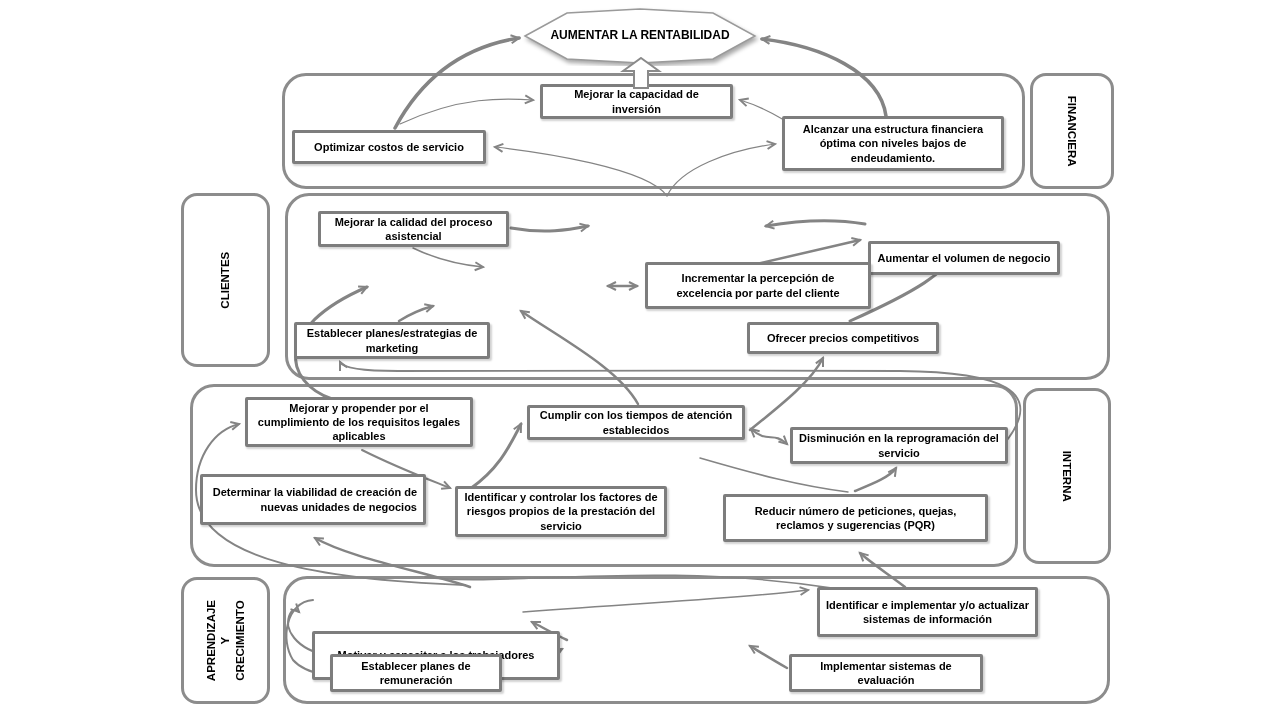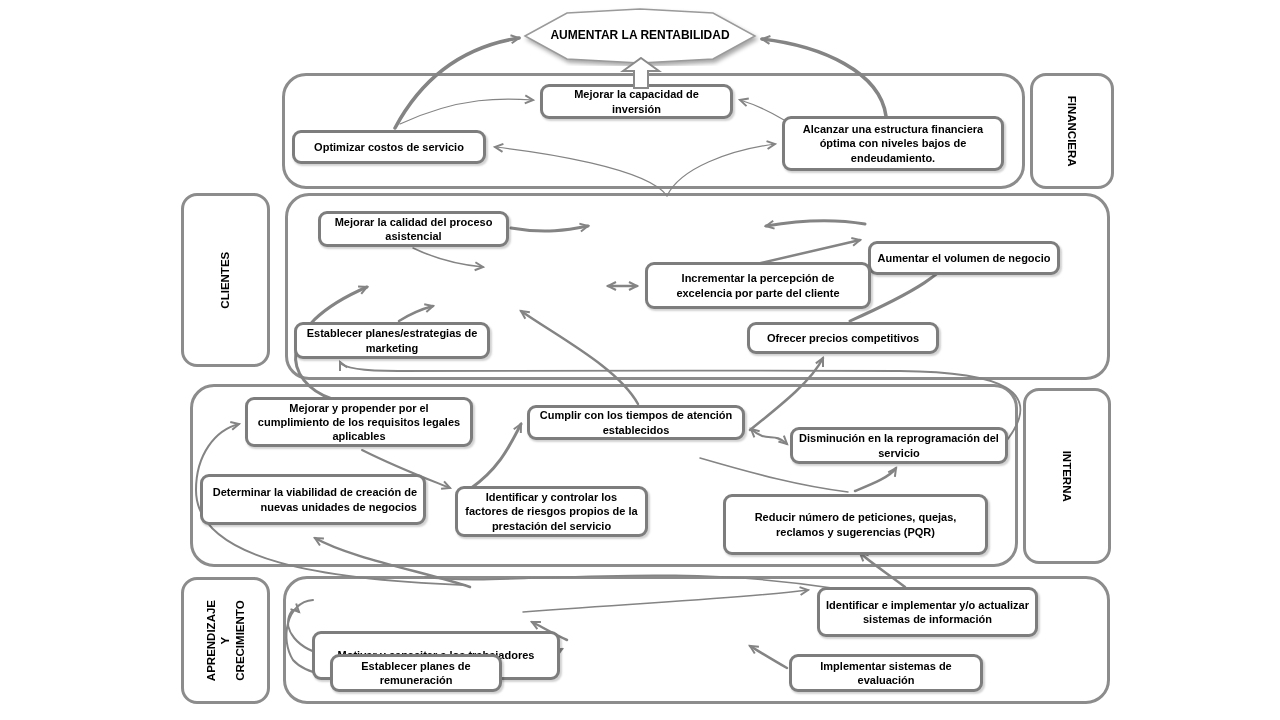--- a/index.html
+++ b/index.html
@@ -14,21 +14,21 @@
     position:absolute;border:3px solid #8c8c8c;border-radius:16px;background:#fff;
     display:flex;align-items:center;justify-content:center;
   }
   .sideLabel .rot{
     font-weight:bold;font-size:11.5px;color:#000;text-align:center;line-height:1.25;
     white-space:normal;
   }
   .rot.cw{transform:rotate(90deg);}
   .rot.ccw{transform:rotate(-90deg);}
   .node{
-    position:absolute;border:3px solid #7d7d7d;border-radius:9px;background:#fff;
+    position:absolute;border:3px solid #7d7d7d;border-radius:2px;background:#fff;
     display:flex;align-items:center;justify-content:center;text-align:center;
     font-weight:bold;font-size:11px;line-height:1.3;color:#000;padding:2px 6px;
     box-sizing:border-box;box-shadow:1.5px 2px 2px rgba(0,0,0,0.18);z-index:3;
   }
   #connectors{position:absolute;left:0;top:0;z-index:2;}
   #hexwrap{position:absolute;left:515px;top:6px;width:250px;height:60px;z-index:4;}
   #hexlabel{
     position:absolute;left:515px;top:10px;width:250px;height:52px;z-index:5;
     display:flex;align-items:center;justify-content:center;text-align:center;
     font-weight:bold;font-size:12px;line-height:1.3;color:#000;
@@ -121,21 +121,21 @@
   <div class="node" style="left:318px;top:211px;width:191px;height:36px;">Mejorar la calidad del proceso asistencial</div>
   <div class="node" style="left:868px;top:212px;width:192px;height:34px;margin-top:29px;">Aumentar el volumen de negocio</div>
   <div class="node" style="left:645px;top:262px;width:226px;height:47px;">Incrementar la percepción de excelencia por parte del cliente</div>
   <div class="node" style="left:294px;top:322px;width:196px;height:37px;">Establecer planes/estrategias de marketing</div>
   <div class="node" style="left:747px;top:322px;width:192px;height:32px;">Ofrecer precios competitivos</div>
 
   <div class="node" style="left:245px;top:397px;width:228px;height:50px;">Mejorar y propender por el cumplimiento de los requisitos legales aplicables</div>
   <div class="node" style="left:527px;top:405px;width:218px;height:35px;">Cumplir con los tiempos de atención establecidos</div>
   <div class="node" style="left:790px;top:427px;width:218px;height:37px;">Disminución en la reprogramación del servicio</div>
   <div class="node" style="left:200px;top:474px;width:226px;height:51px;text-align:right;">Determinar la viabilidad de creación de nuevas unidades de negocios</div>
-  <div class="node" style="left:455px;top:486px;width:193px;height:51px;">Identificar y controlar los factores de riesgos propios de la prestación del servicio</div>
-  <div class="node" style="left:723px;top:494px;width:265px;height:61px;">Reducir número de peticiones, quejas, reclamos y sugerencias (PQR)</div>
+  <div class="node" style="left:455px;top:486px;width:212px;height:51px;">Identificar y controlar los factores de riesgos propios de la prestación del servicio</div>
+  <div class="node" style="left:723px;top:494px;width:265px;height:48px;">Reducir número de peticiones, quejas, reclamos y sugerencias (PQR)</div>
 
   <div class="node" style="left:312px;top:591px;width:248px;height:49px;margin-top:40px;">Motivar y capacitar a los trabajadores</div>
   <div class="node" style="left:817px;top:587px;width:221px;height:50px;">Identificar e implementar y/o actualizar sistemas de información</div>
   <div class="node" style="left:330px;top:654px;width:172px;height:38px;">Establecer planes de remuneración</div>
   <div class="node" style="left:789px;top:654px;width:194px;height:38px;">Implementar sistemas de evaluación</div>
 
 </div>
 
 </body></html>

